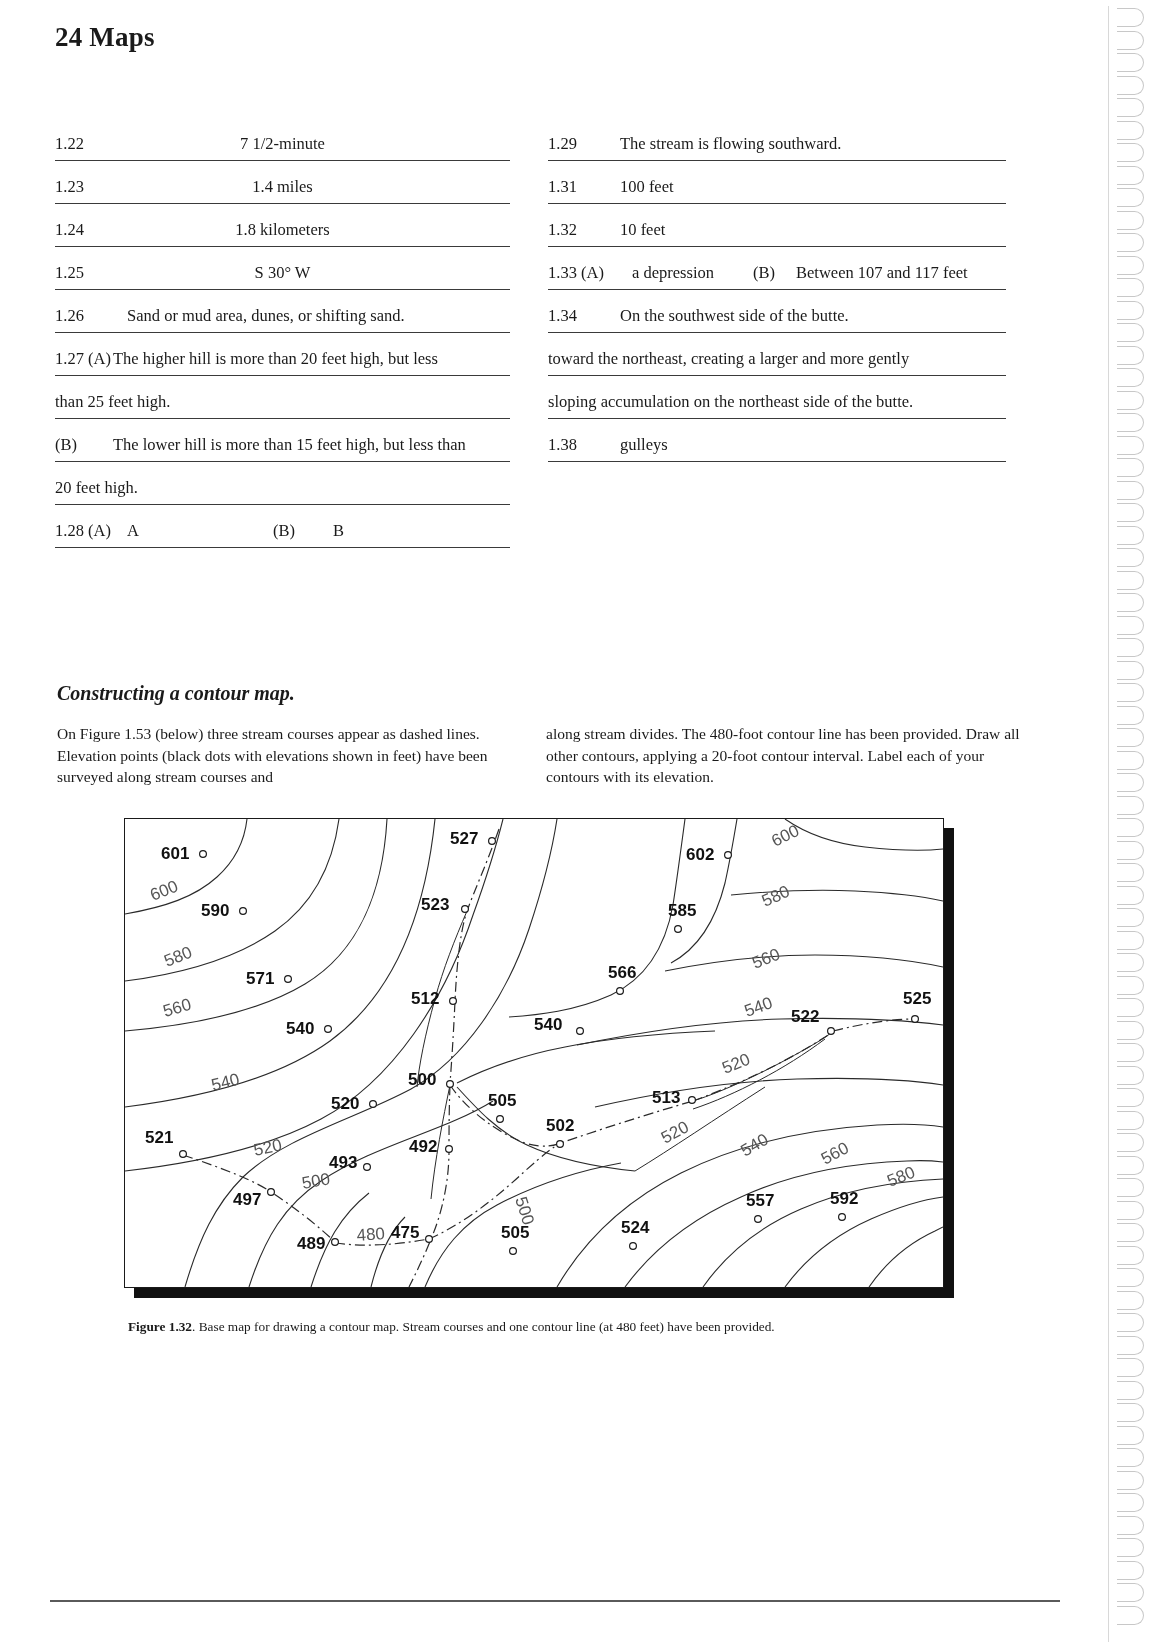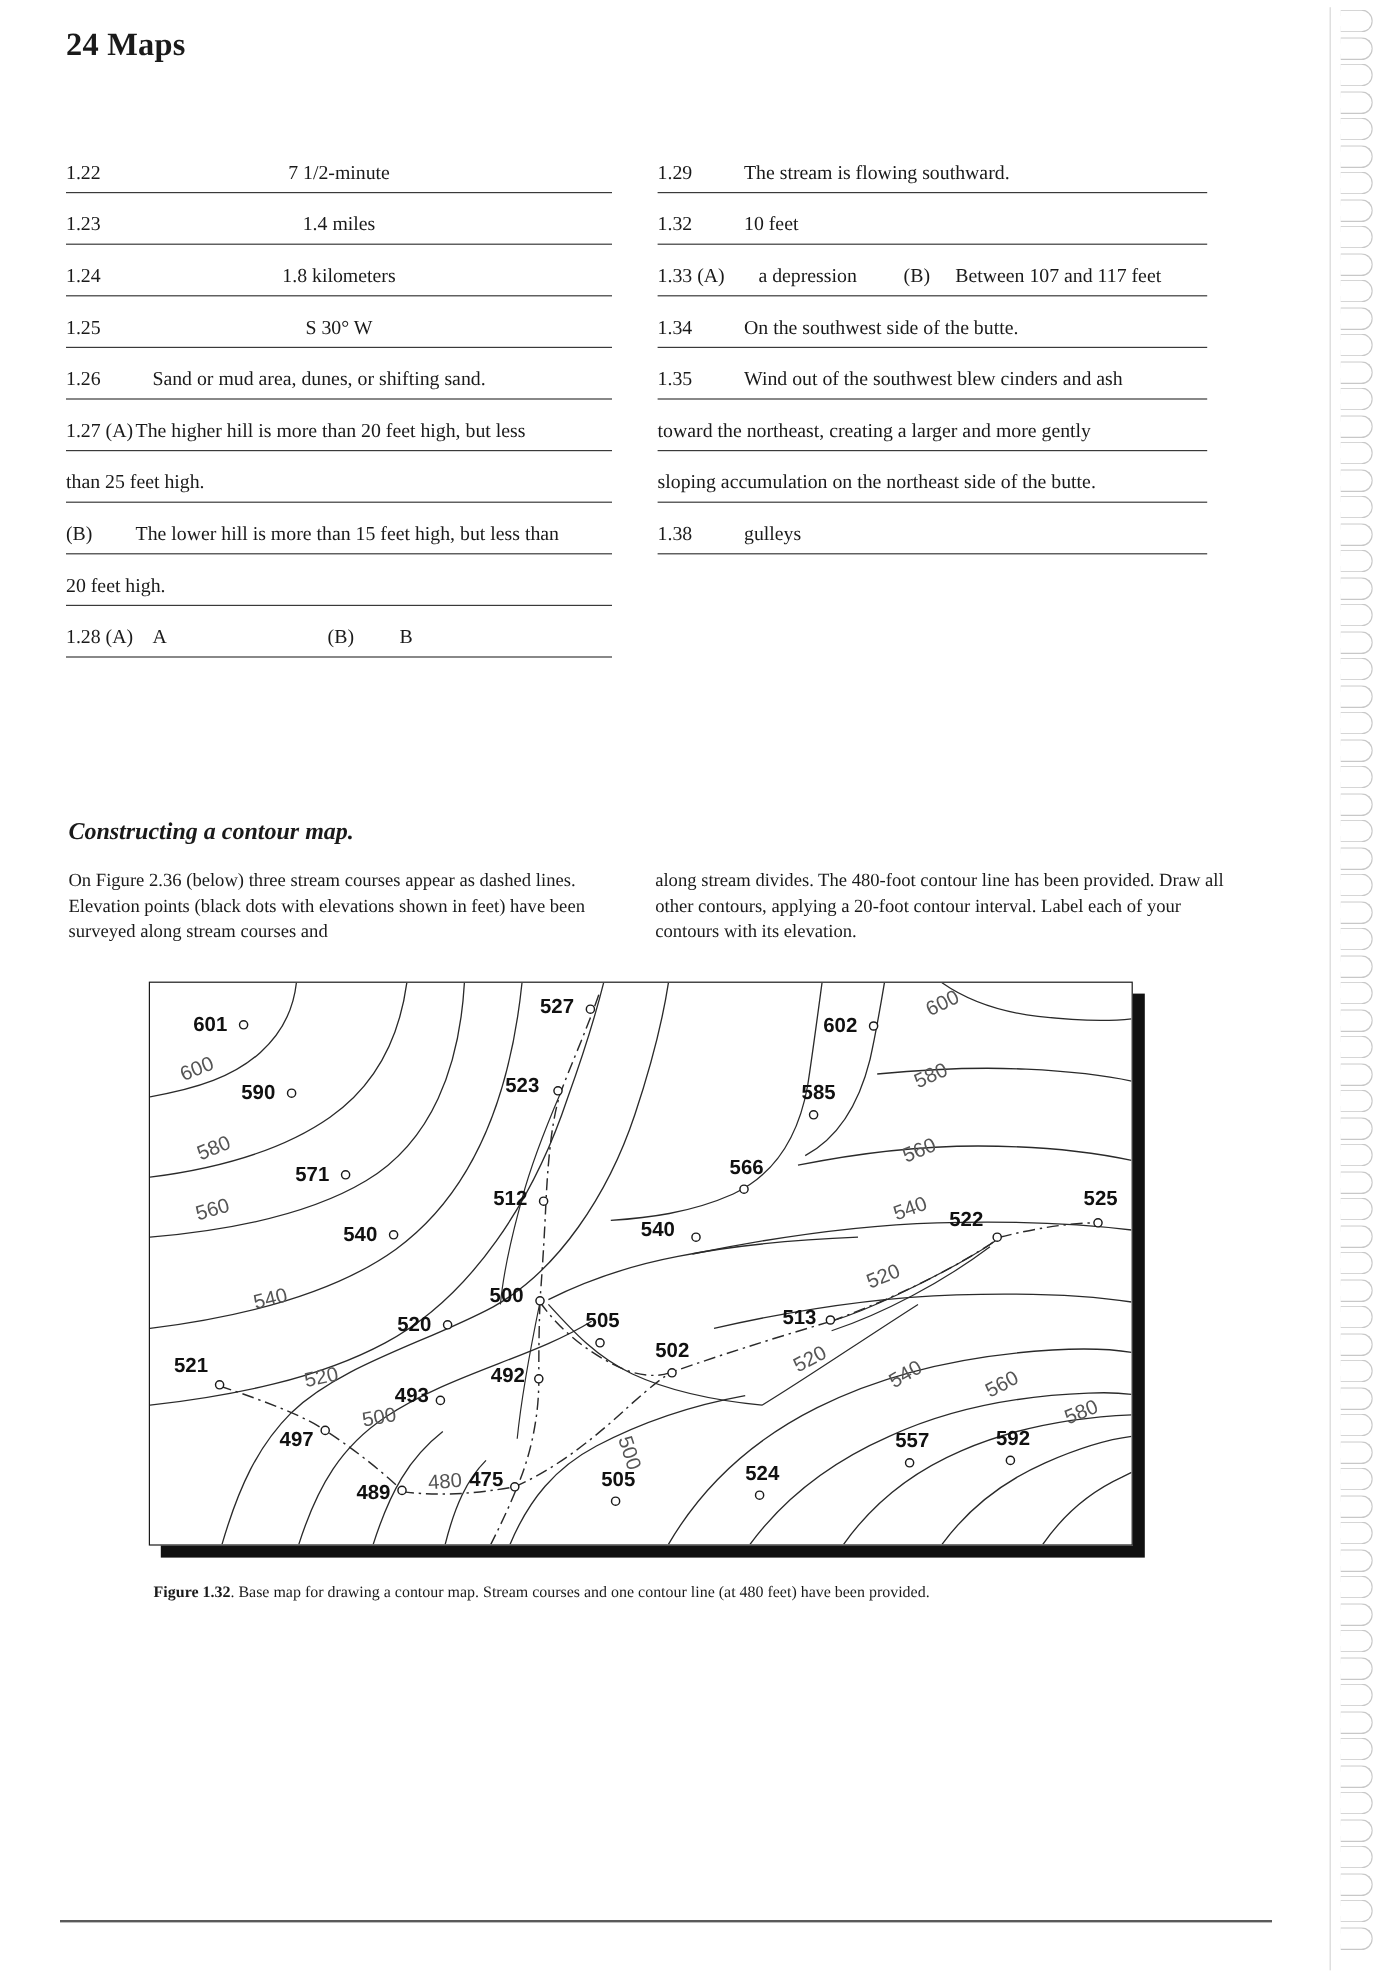--- a/index.html
+++ b/index.html
@@ -222,53 +222,53 @@
           <span class="ans-sub" style="left: 218px;">(B)</span>
           <span class="ans-sub" style="left: 278px;">B</span>
         </div>
       </div>
     <div class="col col-right" id="col-right">
         <div class="ans-row">
           <span class="ans-num">1.29</span>
           <span class="ans-val idt">The stream is flowing southward.</span>
         </div>
         <div class="ans-row">
+          <span class="ans-num">1.31</span>
+          <span class="ans-val idt">100 feet</span>
+        </div>
+        <div class="ans-row">
           <span class="ans-num">1.32</span>
           <span class="ans-val idt">10 feet</span>
         </div>
         <div class="ans-row">
           <span class="ans-num">1.33 (A)</span>
           <span class="ans-val idt2" style="left: 84px;">a depression</span>
           <span class="ans-sub" style="left: 205px;">(B)</span>
           <span class="ans-sub" style="left: 248px;">Between 107 and 117 feet</span>
         </div>
         <div class="ans-row">
           <span class="ans-num">1.34</span>
           <span class="ans-val idt">On the southwest side of the butte.</span>
         </div>
         <div class="ans-row">
-          <span class="ans-num">1.35</span>
-          <span class="ans-val idt">Wind out of the southwest blew cinders and ash</span>
-        </div>
-        <div class="ans-row">
           <span class="ans-val flush">toward the northeast, creating a larger and more gently</span>
         </div>
         <div class="ans-row">
           <span class="ans-val flush">sloping accumulation on the northeast side of the butte.</span>
         </div>
         <div class="ans-row">
           <span class="ans-num">1.38</span>
           <span class="ans-val idt">gulleys</span>
         </div>
       </div>
   </div>
 
   <div class="sec-head">Constructing a contour map.</div>
 
-  <div class="intro left">On Figure 2.36 (below) three stream courses appear as dashed lines. Elevation points (black dots with elevations shown in feet) have been surveyed along stream courses and</div>
+  <div class="intro left">On Figure 1.53 (below) three stream courses appear as dashed lines. Elevation points (black dots with elevations shown in feet) have been surveyed along stream courses and</div>
   <div class="intro right">along stream divides. The 480-foot contour line has been provided. Draw all other contours, applying a 20-foot contour interval. Label each of your contours with its elevation.</div>
 
   <div class="figure-wrap">
     <div class="fig-shadow"></div>
     <div class="fig-box">
       <svg width="818" height="468" viewBox="0 0 818 468">
         <g fill="none" stroke="#2a2a2a" stroke-width="1.1">
 
           <path d="M 0,95 C 40,88 70,78 92,58 C 112,40 120,18 122,0"></path>
           <path d="M 0,162 C 55,155 110,140 150,112 C 190,84 208,44 214,0"></path>

